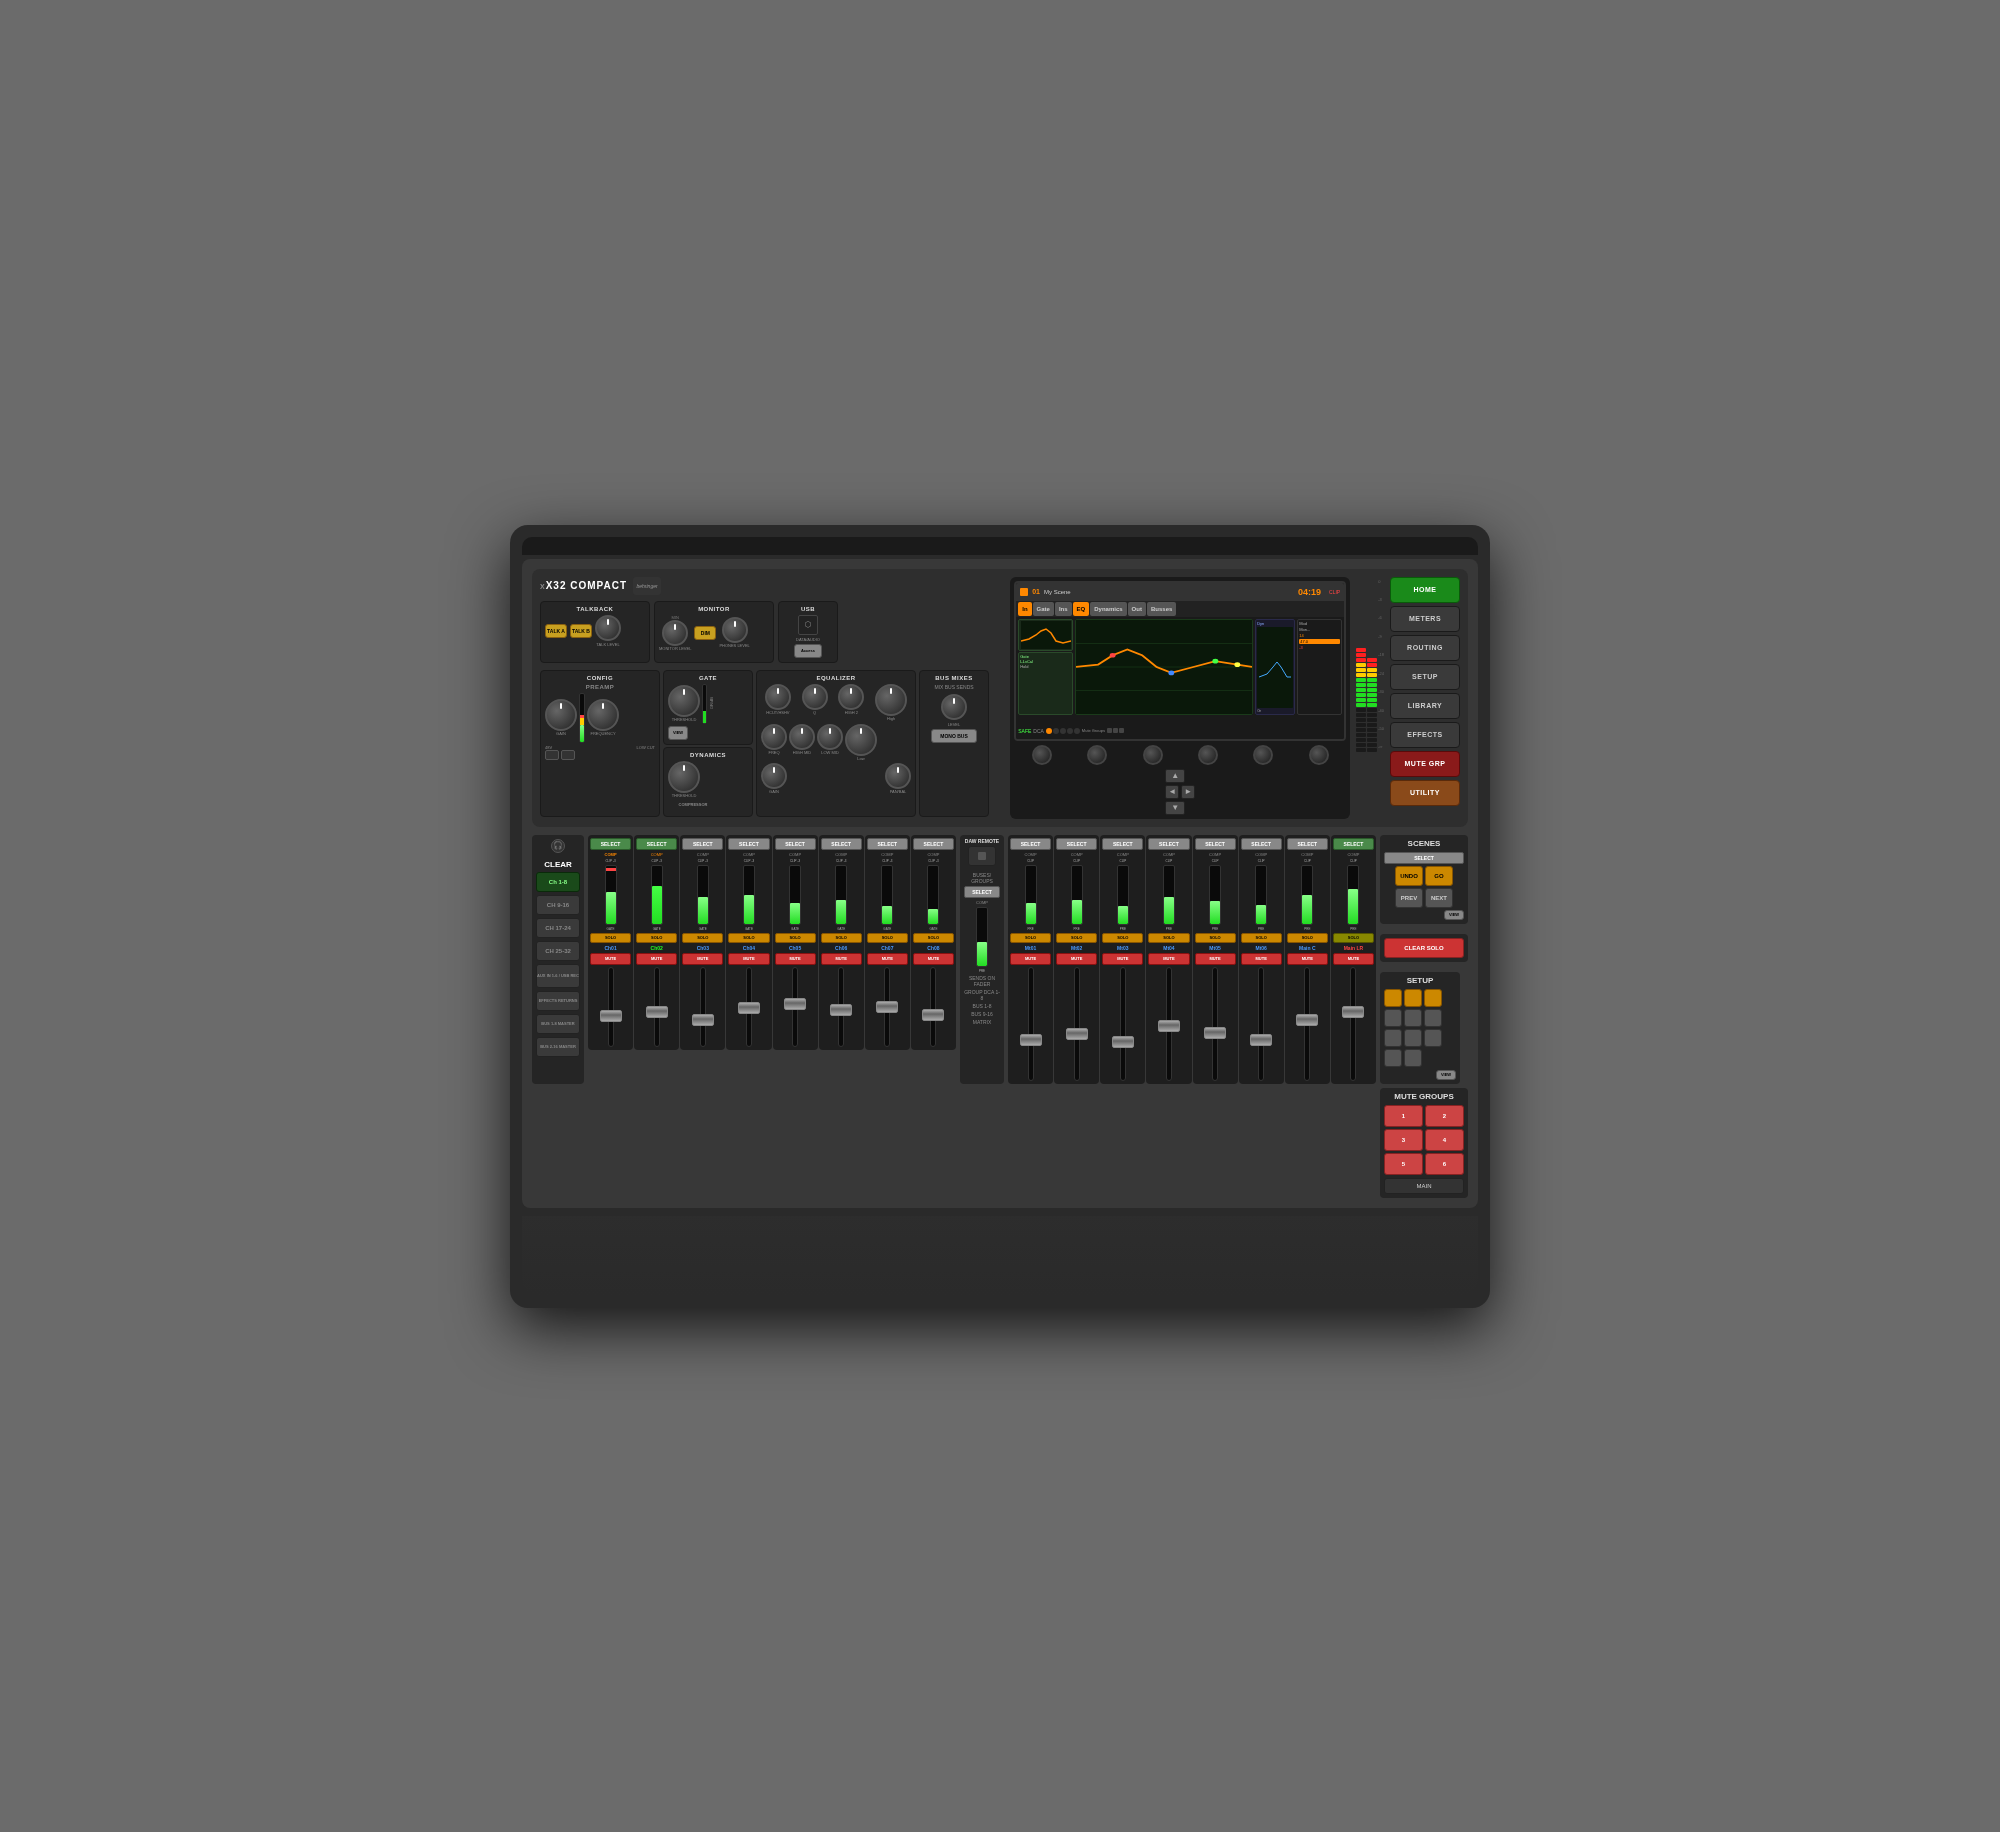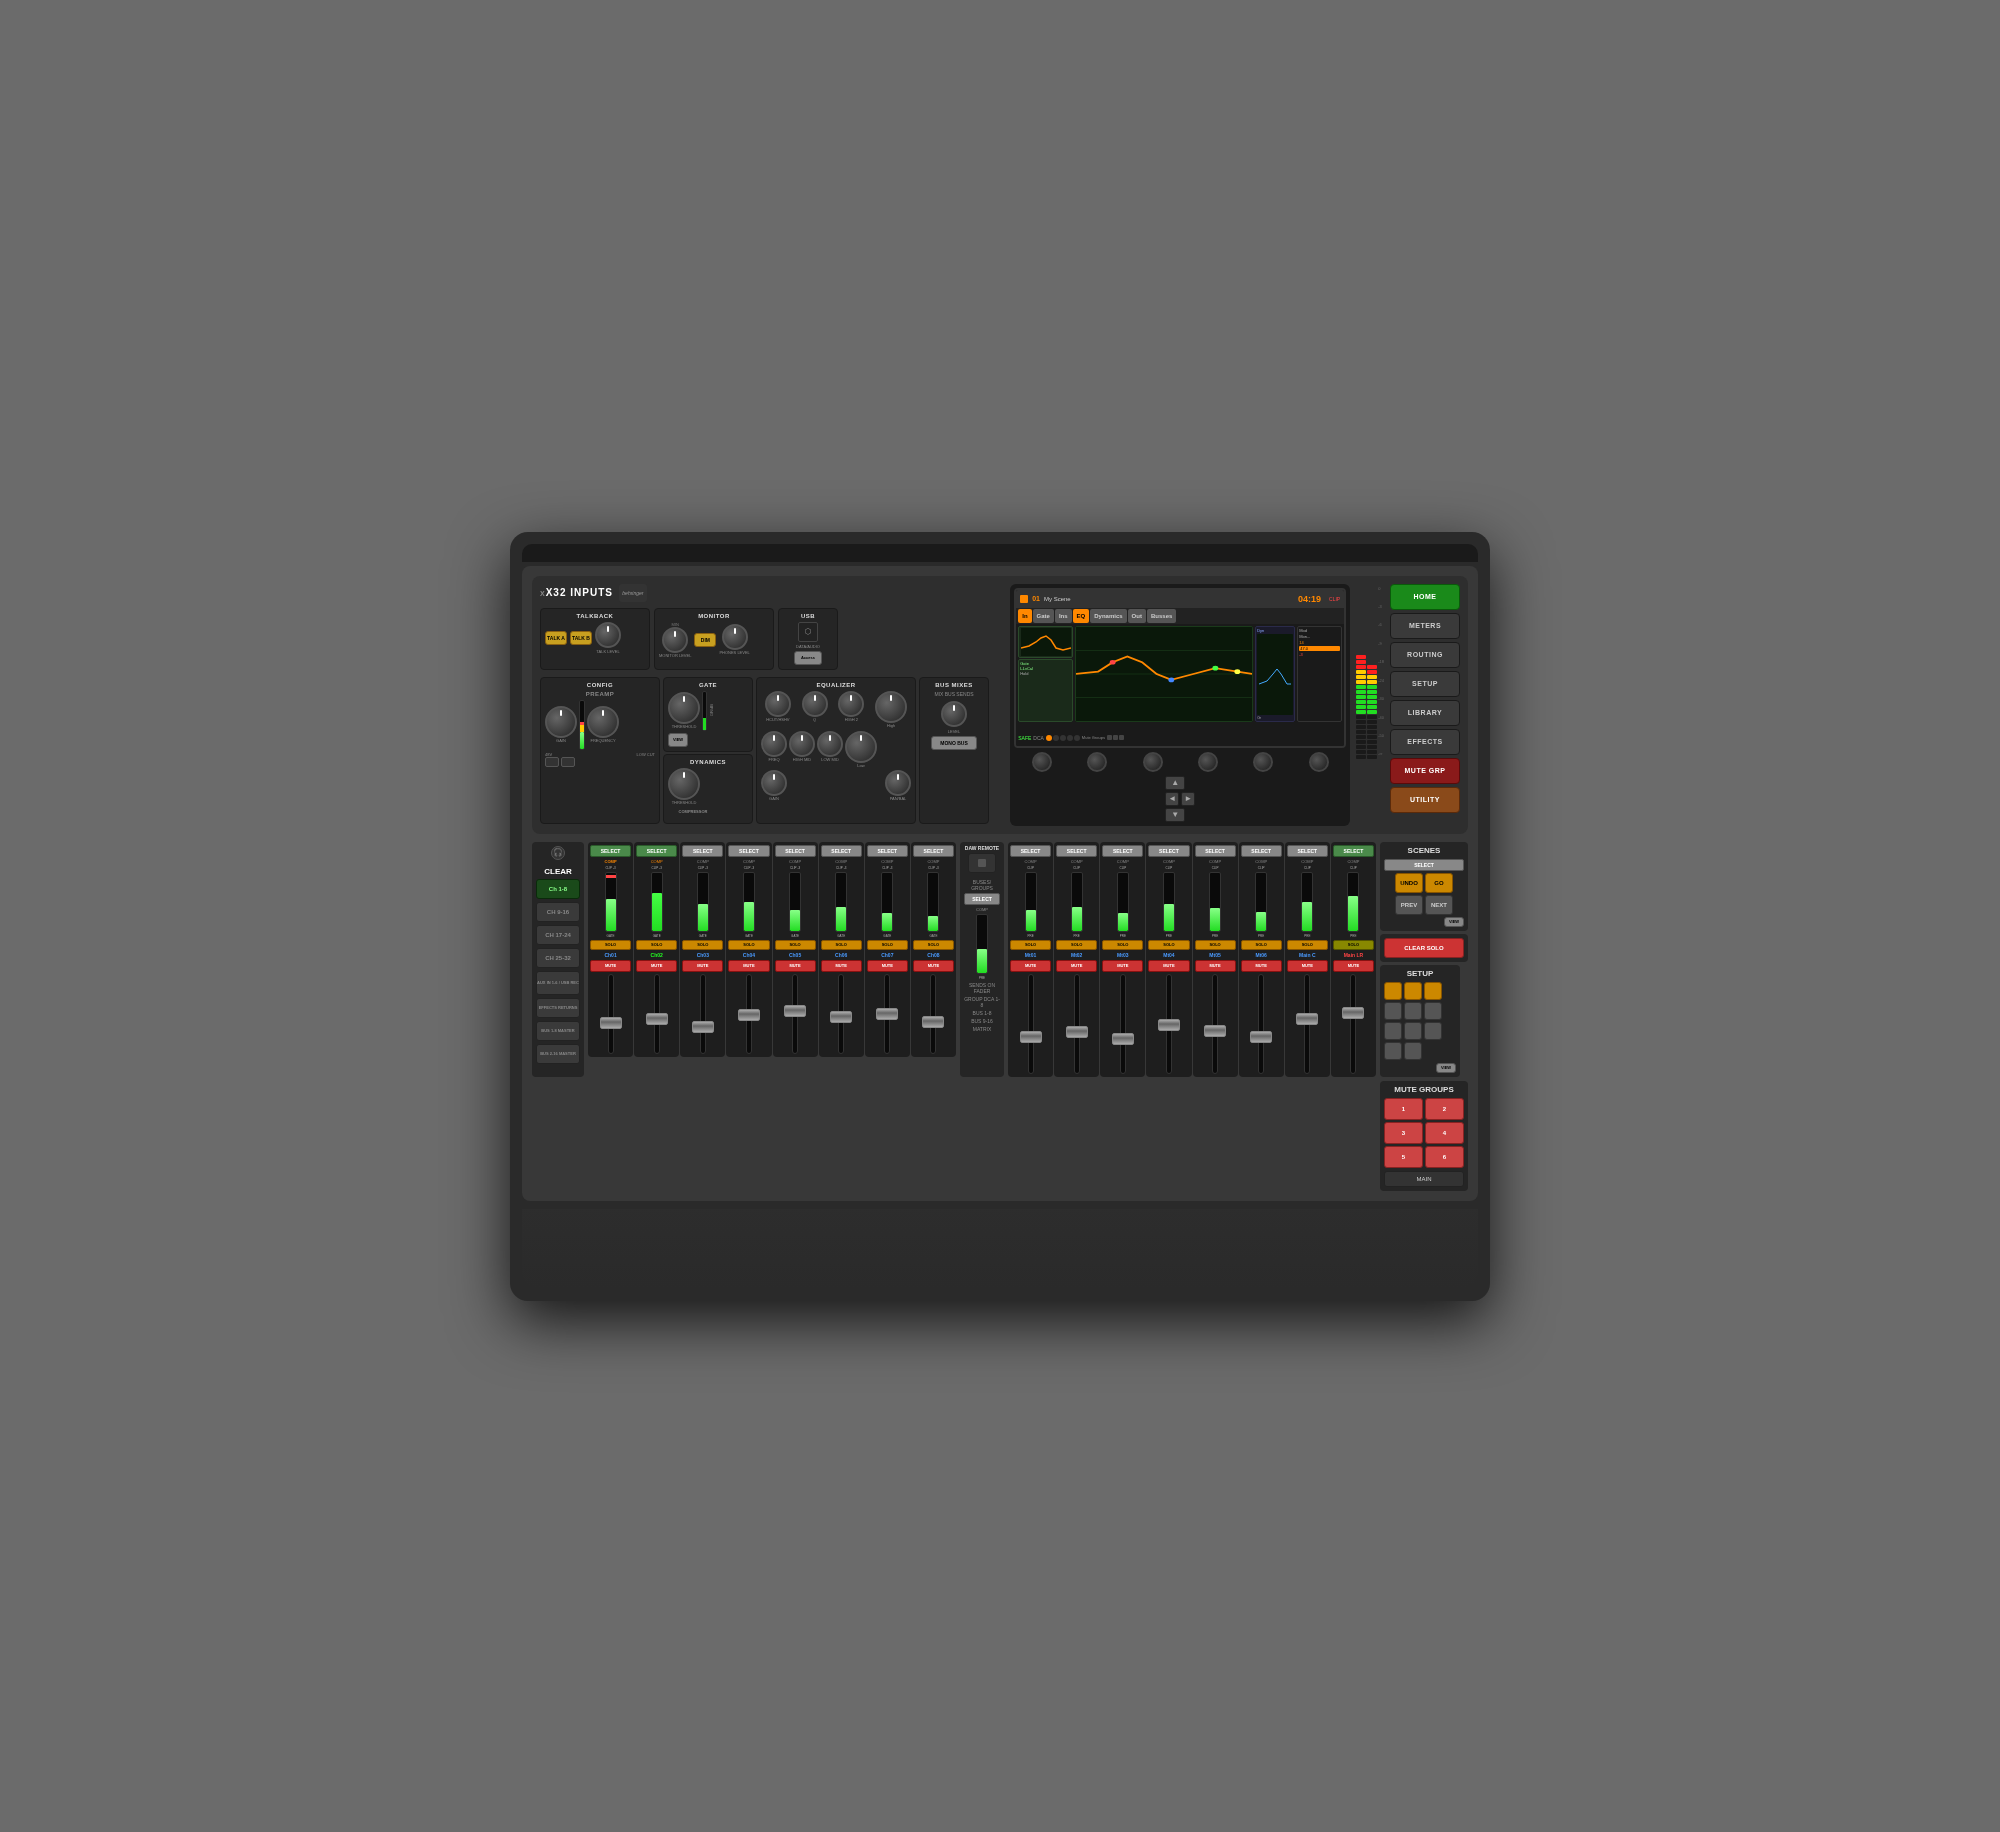--- a/index.html
+++ b/index.html
@@ -383,21 +383,21 @@
   <div class="mixer-top-bar"></div>
 
   <div class="mixer-body">
 
     <div class="top-section">
 
       <div class="controls-left">
 
         <div style="display:flex; align-items:center; gap:6px; margin-bottom:2px;">
           <div style="font-size:9px; color:#ccc; font-weight:bold; letter-spacing:1px;">
-            <span style="color:#888; font-size:7px;">X</span><span style="color:#fff; font-size:10px;">X32 INPUTS</span>
+            <span style="color:#888; font-size:7px;">X</span><span style="color:#fff; font-size:10px;">X32 COMPACT</span>
           </div>
           <div style="width:28px; height:18px; background:#333; border-radius:3px; display:flex; align-items:center; justify-content:center;">
             <span style="font-size:5px; color:#999; font-style:italic;">behringer</span>
           </div>
         </div>
 
         <div style="display:flex; gap:4px;">
 
           <div class="module-box" style="width:110px;">
             <div class="module-title">TALKBACK</div>
@@ -1082,21 +1082,21 @@
           <div style="font-size:3px; color:#aaa;">PRE</div>
           <div class="ch-solo-btn" style="background:#888800; border-color:#555500;">SOLO</div>
           <div class="ch-label red-label">Main LR</div>
           <div class="ch-mute-btn">MUTE</div>
           <div class="fader-rail">
             <div class="fader-cap" style="bottom:55%;"></div>
           </div>
         </div>
       </div>
 
-      <div style="width:88px; display:flex; flex-direction:column; gap:3px;">
+      <div style="width:88px; display:flex; flex-direction:column; gap:10px;">
         <div style="background:#252525; border-radius:4px; padding:4px;">
           <div class="panel-title">SCENES</div>
 
           <div class="ch-select-btn" style="width:100%; height:12px; margin-bottom:2px;">SELECT</div>
           <div class="scene-btn-row">
             <div class="scene-btn yellow">UNDO</div>
             <div class="scene-btn yellow">GO</div>
           </div>
           <div class="scene-btn-row">
             <div class="scene-btn gray">PREV</div>

